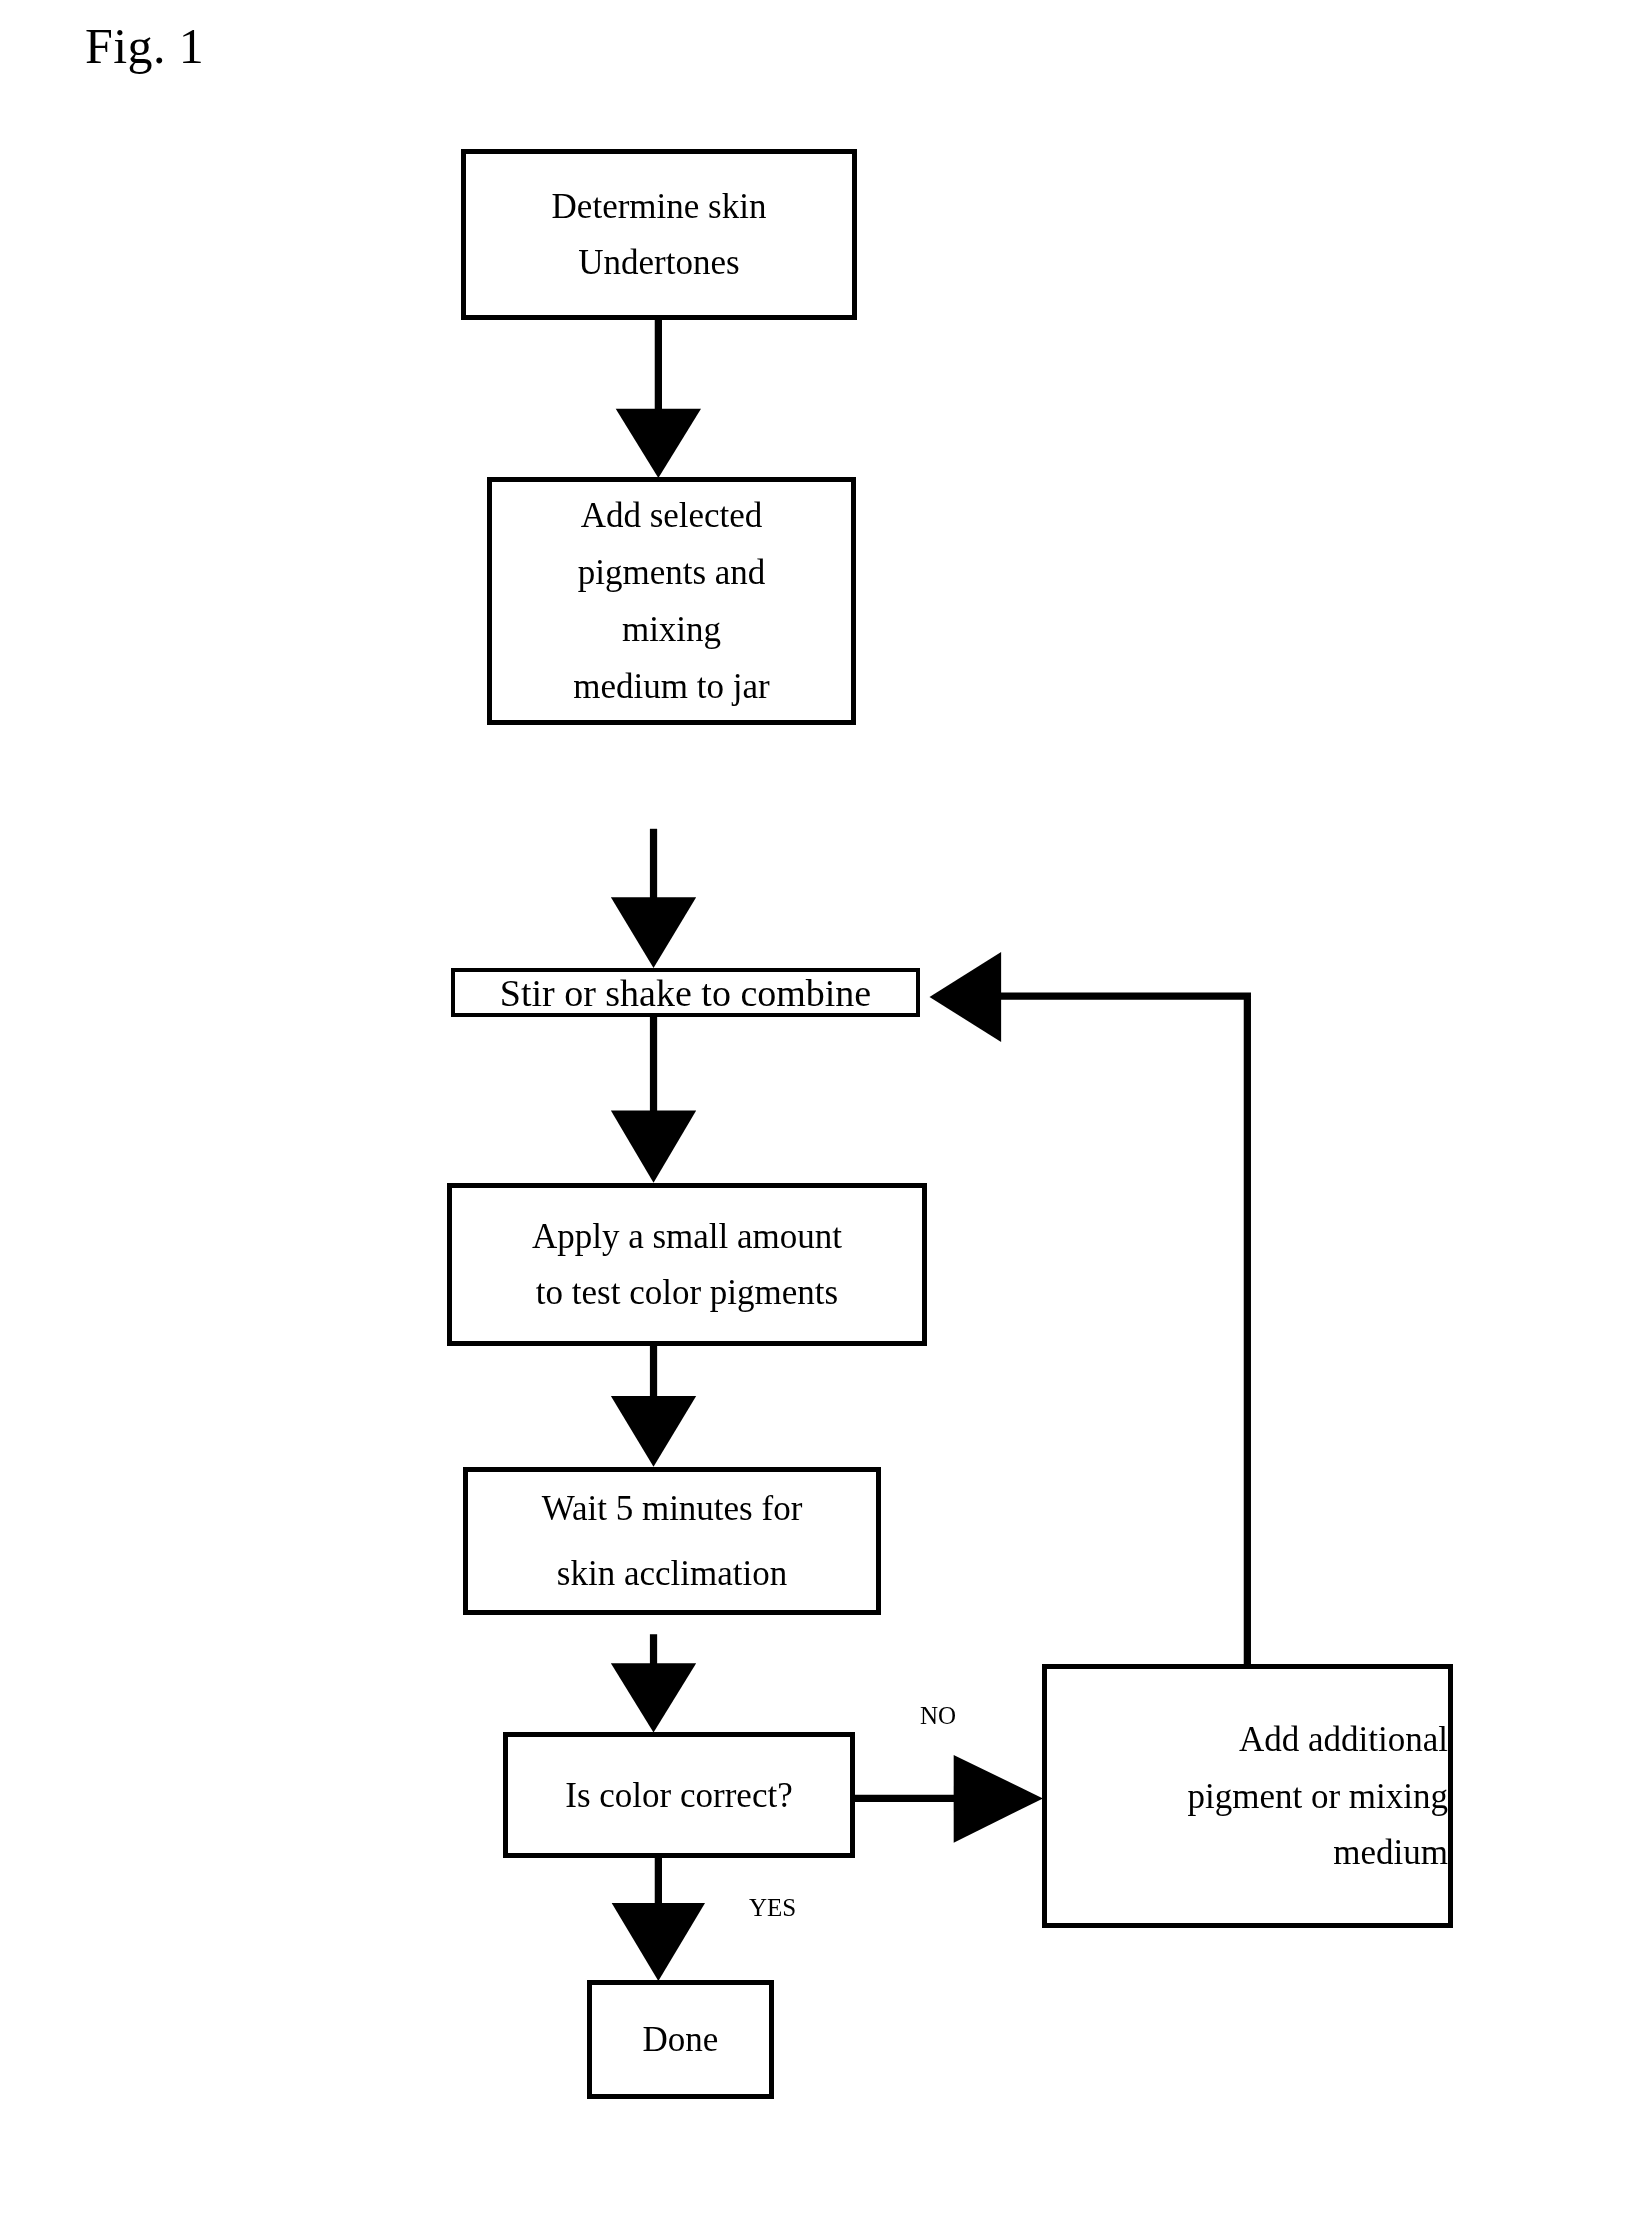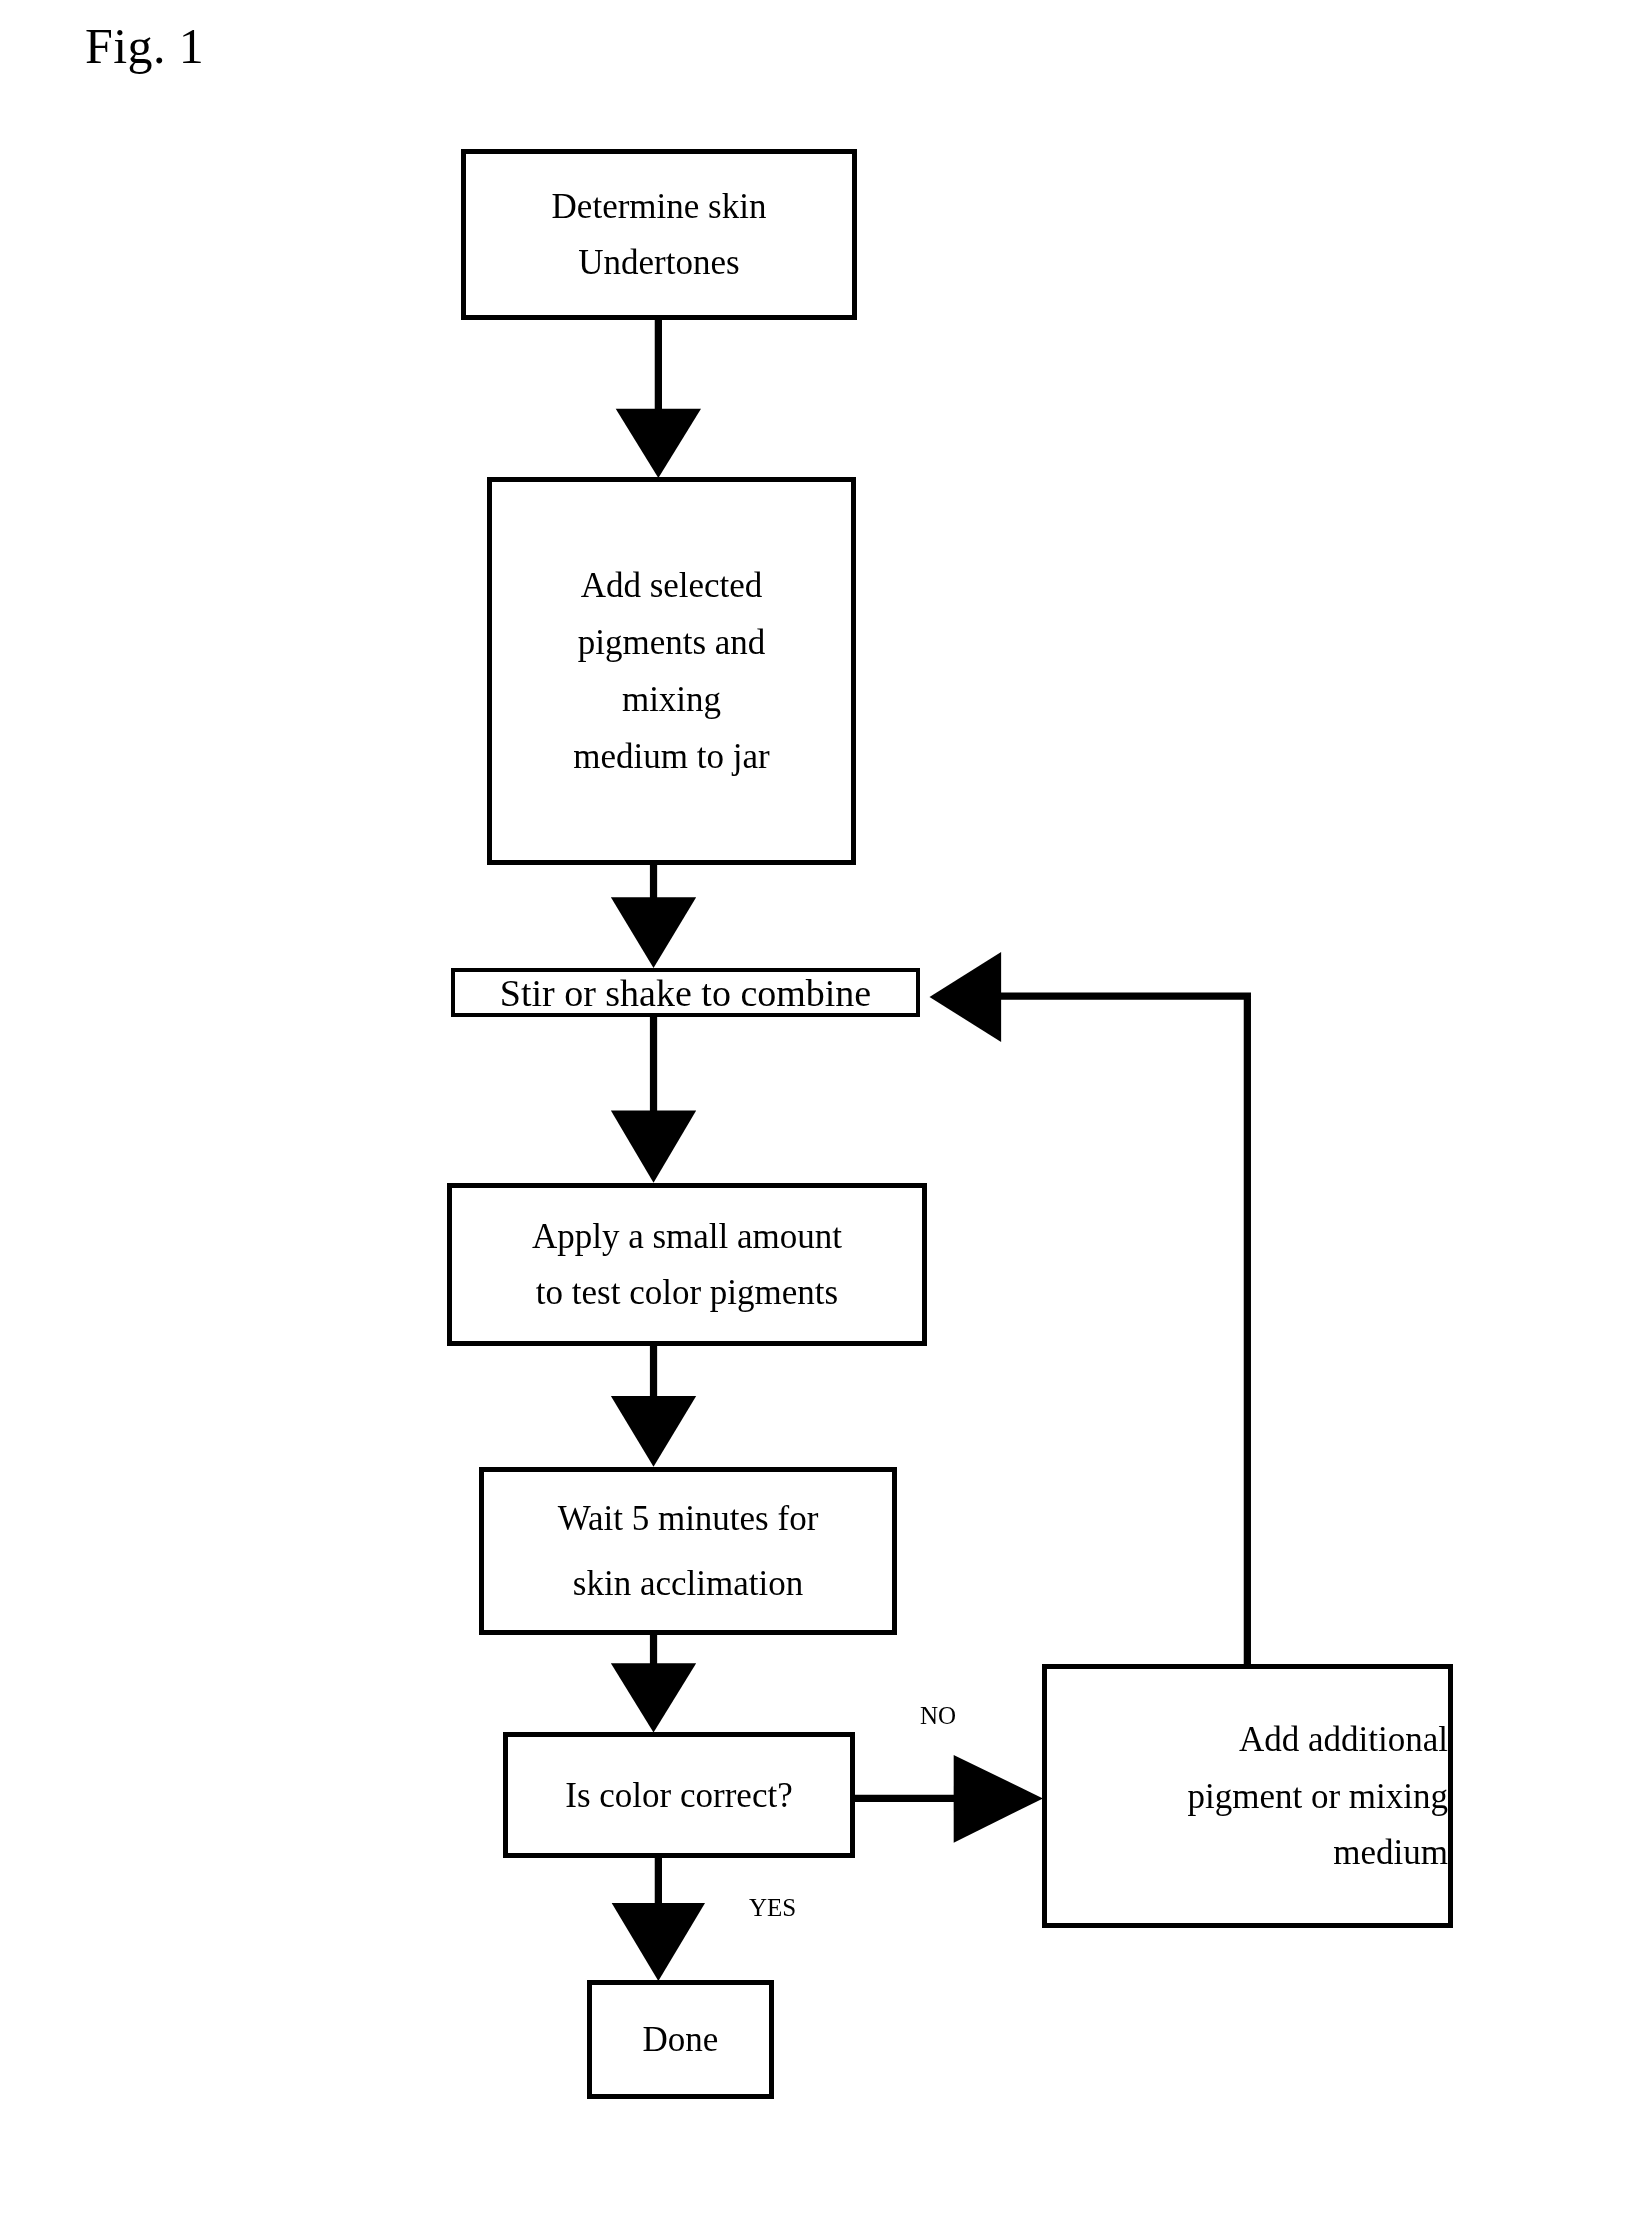--- a/index.html
+++ b/index.html
@@ -118,37 +118,37 @@
       Done --&gt;
     <line x1="818" y1="2308" x2="818" y2="2370" stroke-width="9"></line>
     <polygon points="760,2365 876,2365 818,2462"></polygon>
   </svg>
 
   <div class="node gap-lines" style="left:461px; top:149px; width:396px; height:171px;">
     <span class="line">Determine skin</span>
     <span class="line">Undertones</span>
   </div>
 
-  <div class="node gap-lines" style="left:487px; top:477px; width:369px; height:388px;text-align:right;">
+  <div class="node gap-lines" style="left:487px; top:477px; width:369px; height:248px;text-align:right;">
     <span class="line">Add selected</span>
     <span class="line">pigments and</span>
     <span class="line">mixing</span>
     <span class="line">medium to jar</span>
   </div>
 
   <div class="node tight" style="left:451px; top:968px; width:469px; height:49px;">
     <span class="line">Stir or shake to combine</span>
   </div>
 
   <div class="node gap-lines" style="left:447px; top:1183px; width:480px; height:163px;">
     <span class="line">Apply a small amount</span>
     <span class="line">to test color pigments</span>
   </div>
 
-  <div class="node gap-lines" style="left:479px; top:1467px; width:418px; height:168px;gap:8px;">
+  <div class="node gap-lines" style="left:463px; top:1467px; width:418px; height:148px;gap:8px;">
     <span class="line">Wait 5 minutes for</span>
     <span class="line">skin acclimation</span>
   </div>
 
   <div class="node" style="left:503px; top:1732px; width:352px; height:126px;">
     <span class="line">Is color correct?</span>
   </div>
 
   <div class="node gap-lines" style="left:1042px; top:1664px; width:411px; height:264px;align-items:flex-end;">
     <span class="line">Add additional</span>

